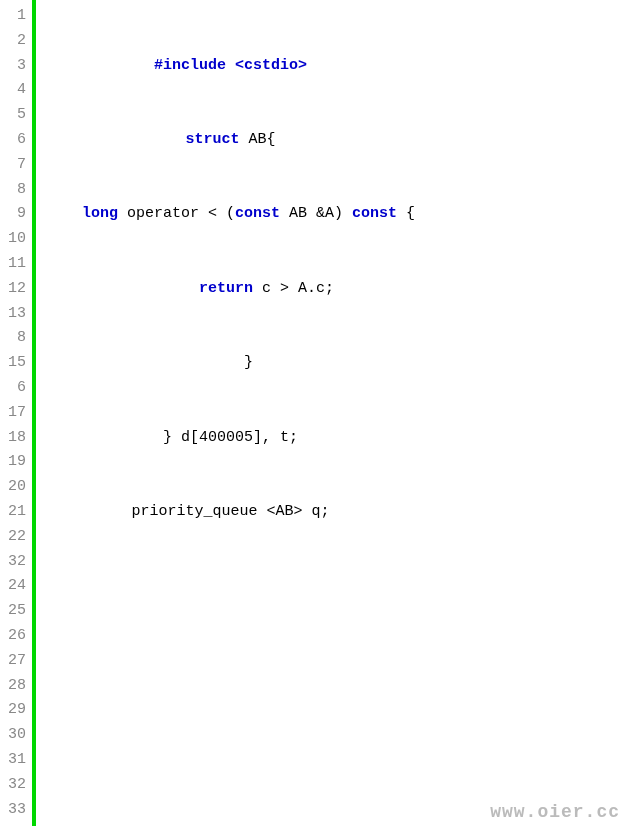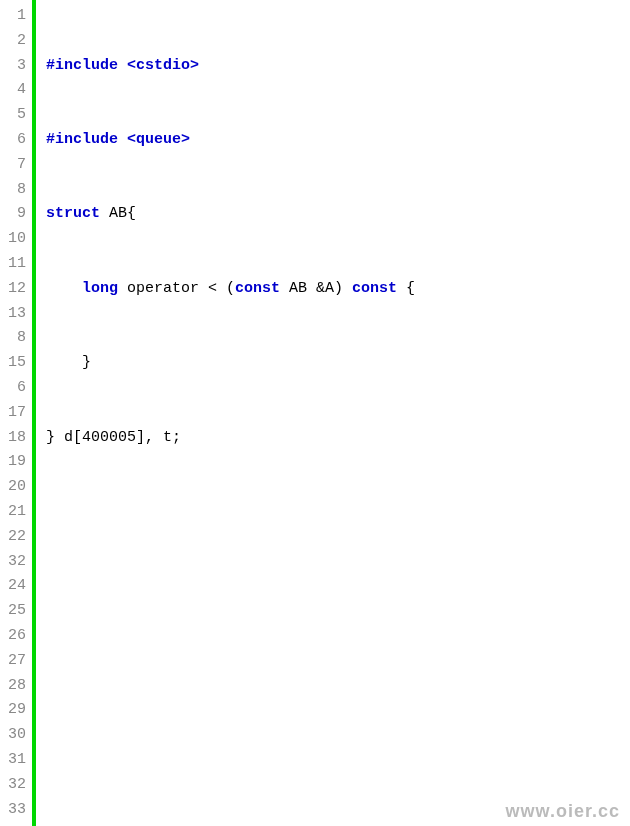--- a/index.html
+++ b/index.html
@@ -27,31 +27,31 @@
 .gutter {
   width: 4px;
   background: #00d800;
 }
 .code-area {
   padding: 4px 0 4px 10px;
   line-height: 24.8px;
   white-space: pre;
 }
 .ln { display: block; height: 24.8px; }
-.code-line { display: block; height: 24.8px; }
+.code-line { display: block; height: 24.8px; text-align: center; }
 .kw { color: #0000cc; font-weight: bold; }
 .watermark {
   position: absolute;
   bottom: 4px;
   right: 10px;
   color: #bbb;
   font-size: 18px;
   font-weight: bold;
   letter-spacing: 1px;
-  font-family: Liberation Sans, sans-serif;
+  font-family: Liberation Mono, monospace;
 }
 </style>
 </head>
 <body>
 
 <div class="code-container">
   <div class="line-numbers">
     <span class="ln">1</span>
     <span class="ln">2</span>
     <span class="ln">3</span>
@@ -82,25 +82,26 @@
     <span class="ln">28</span>
     <span class="ln">29</span>
     <span class="ln">30</span>
     <span class="ln">31</span>
     <span class="ln">32</span>
     <span class="ln">33</span>
   </div>
   <div class="gutter"></div>
   <div class="code-area">
     <span class="code-line"><span class="kw">#include &lt;cstdio&gt;</span></span>
-    <span class="code-line"><span class="kw">#include &lt;queue&gt;</span></span>
     <span class="code-line"><span class="kw">struct</span><span> AB{</span></span>
     <span class="code-line"><span>    </span><span class="kw">long</span><span> operator &lt; (</span><span class="kw">const</span><span> AB &amp;A) </span><span class="kw">const</span><span> {</span></span>
+    <span class="code-line"><span>        </span><span class="kw">return</span><span> c &gt; A.c;</span></span>
     <span class="code-line"><span>    }</span></span>
     <span class="code-line"><span>} d[400005], t;</span></span>
+    <span class="code-line"><span>priority_queue &lt;AB&gt; q;</span></span>
     
     
     
     
     
     
     
     
     
     

